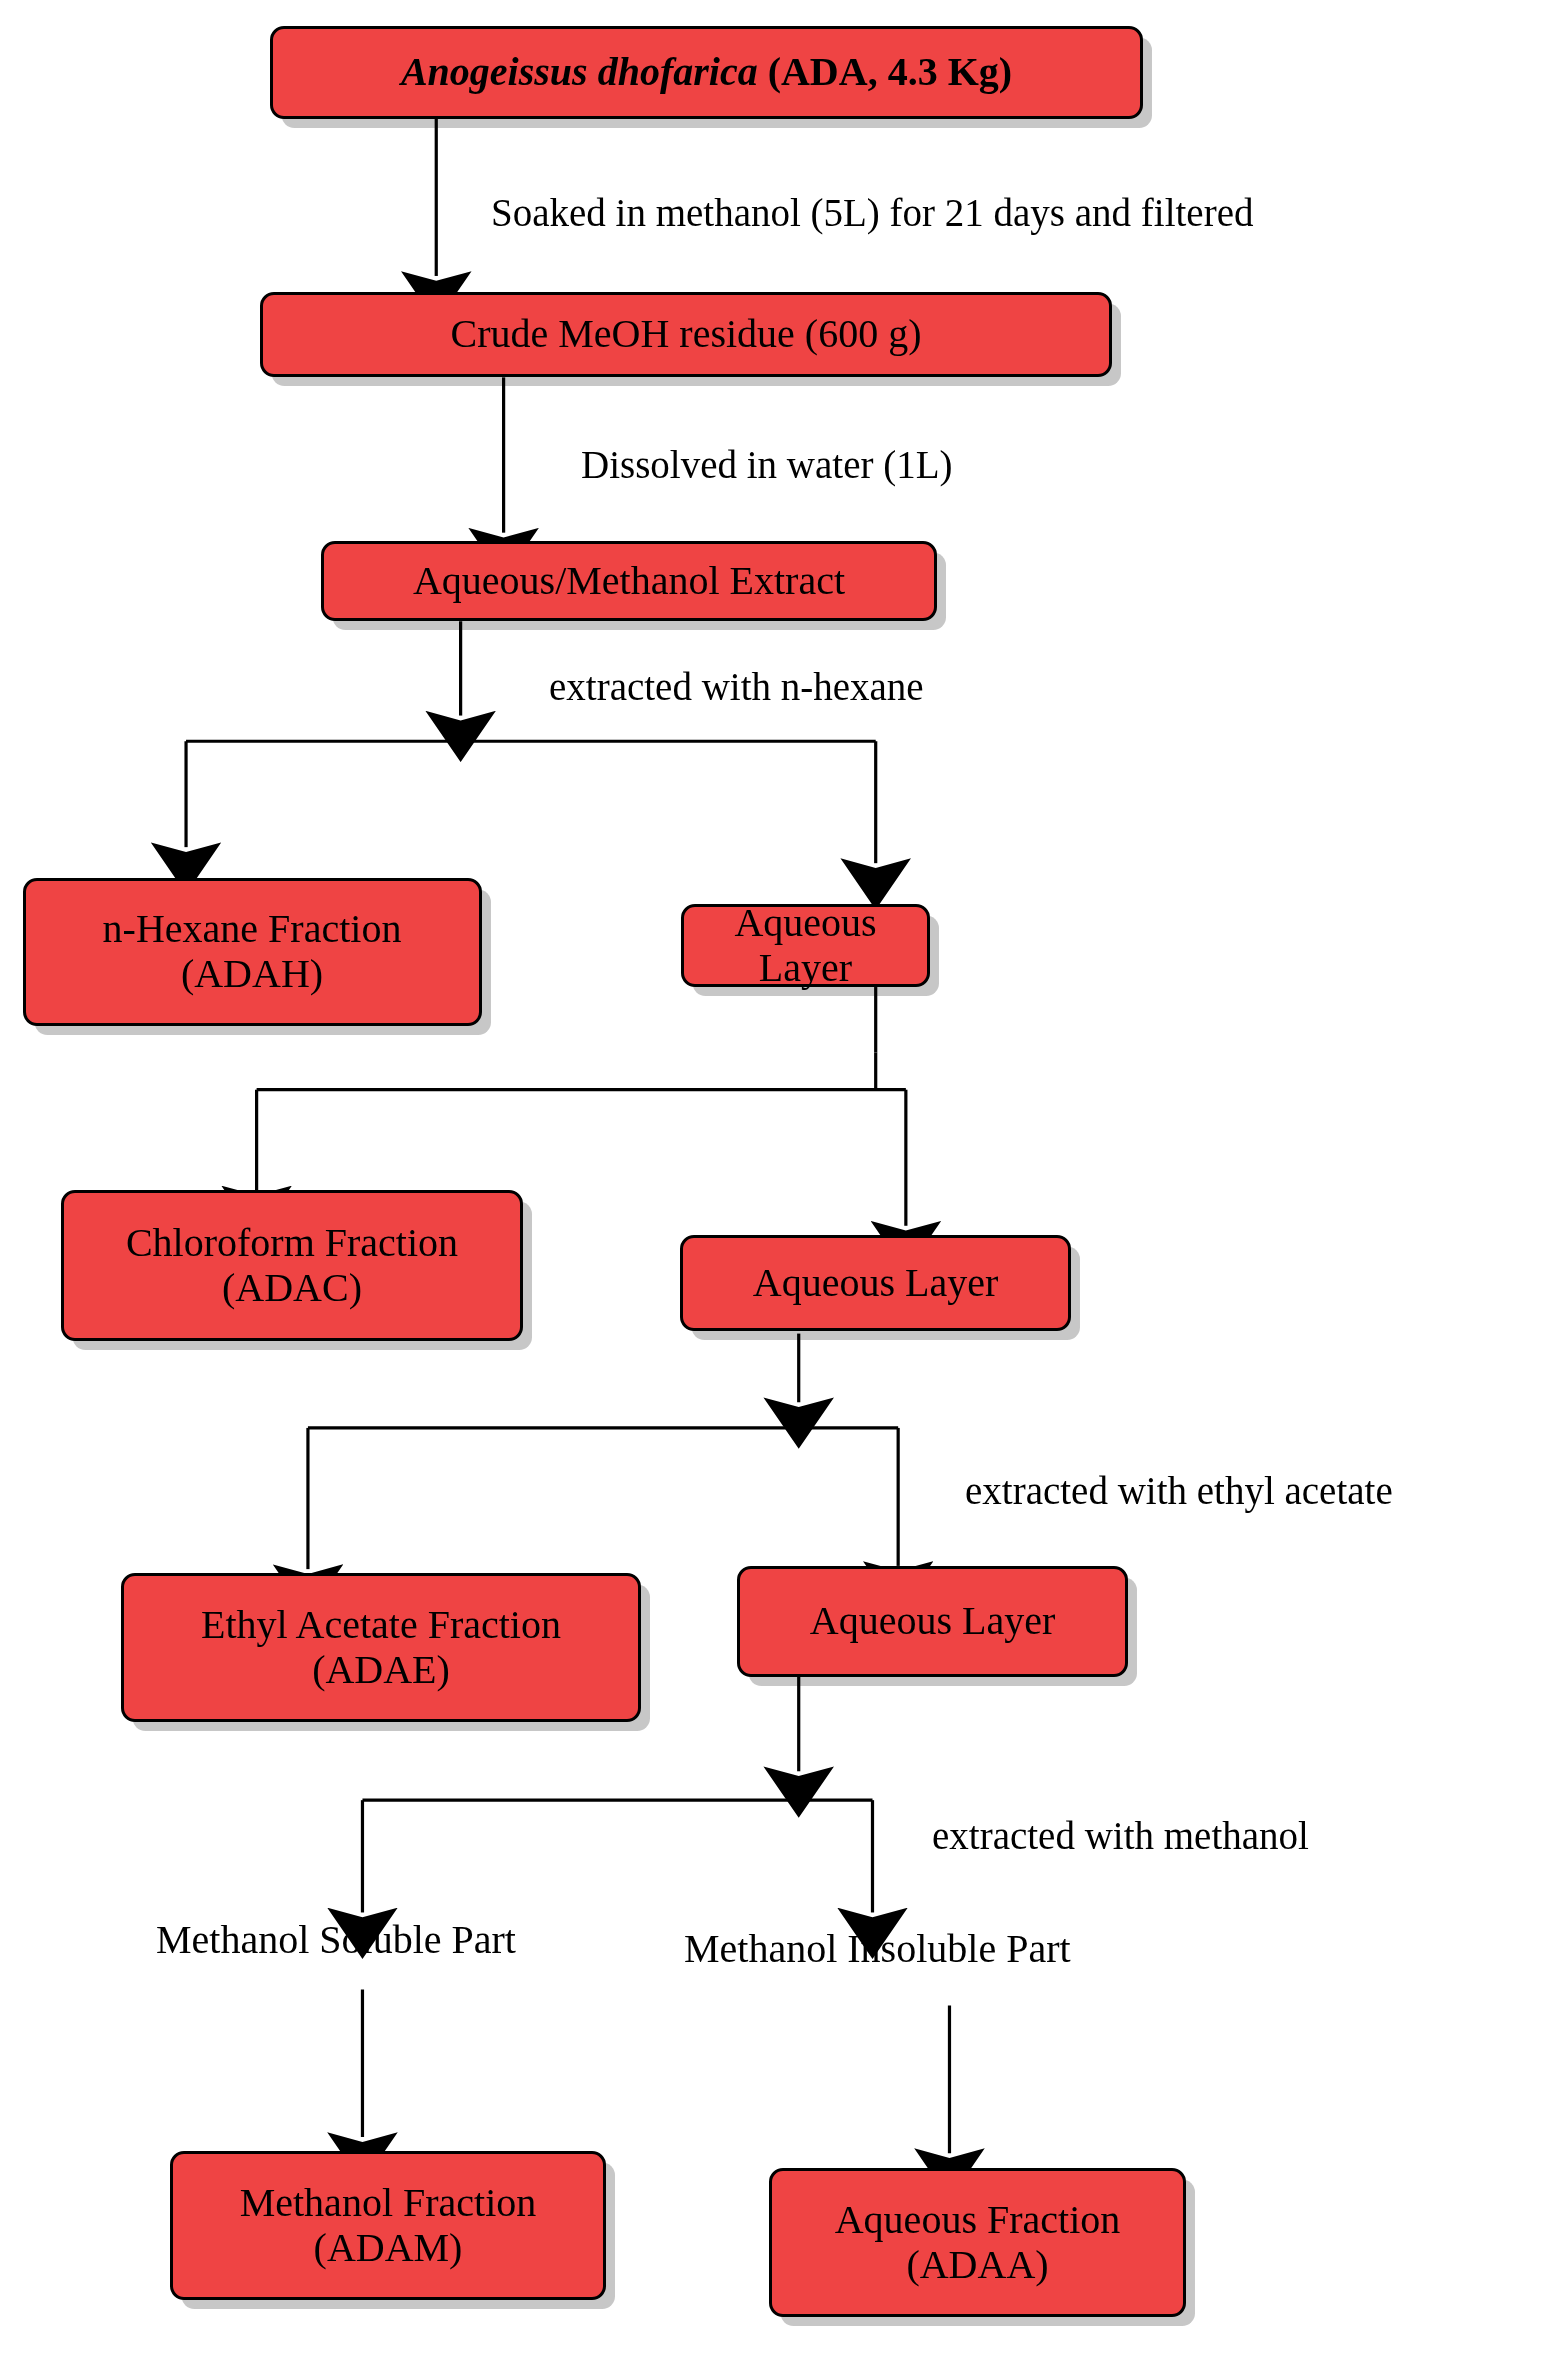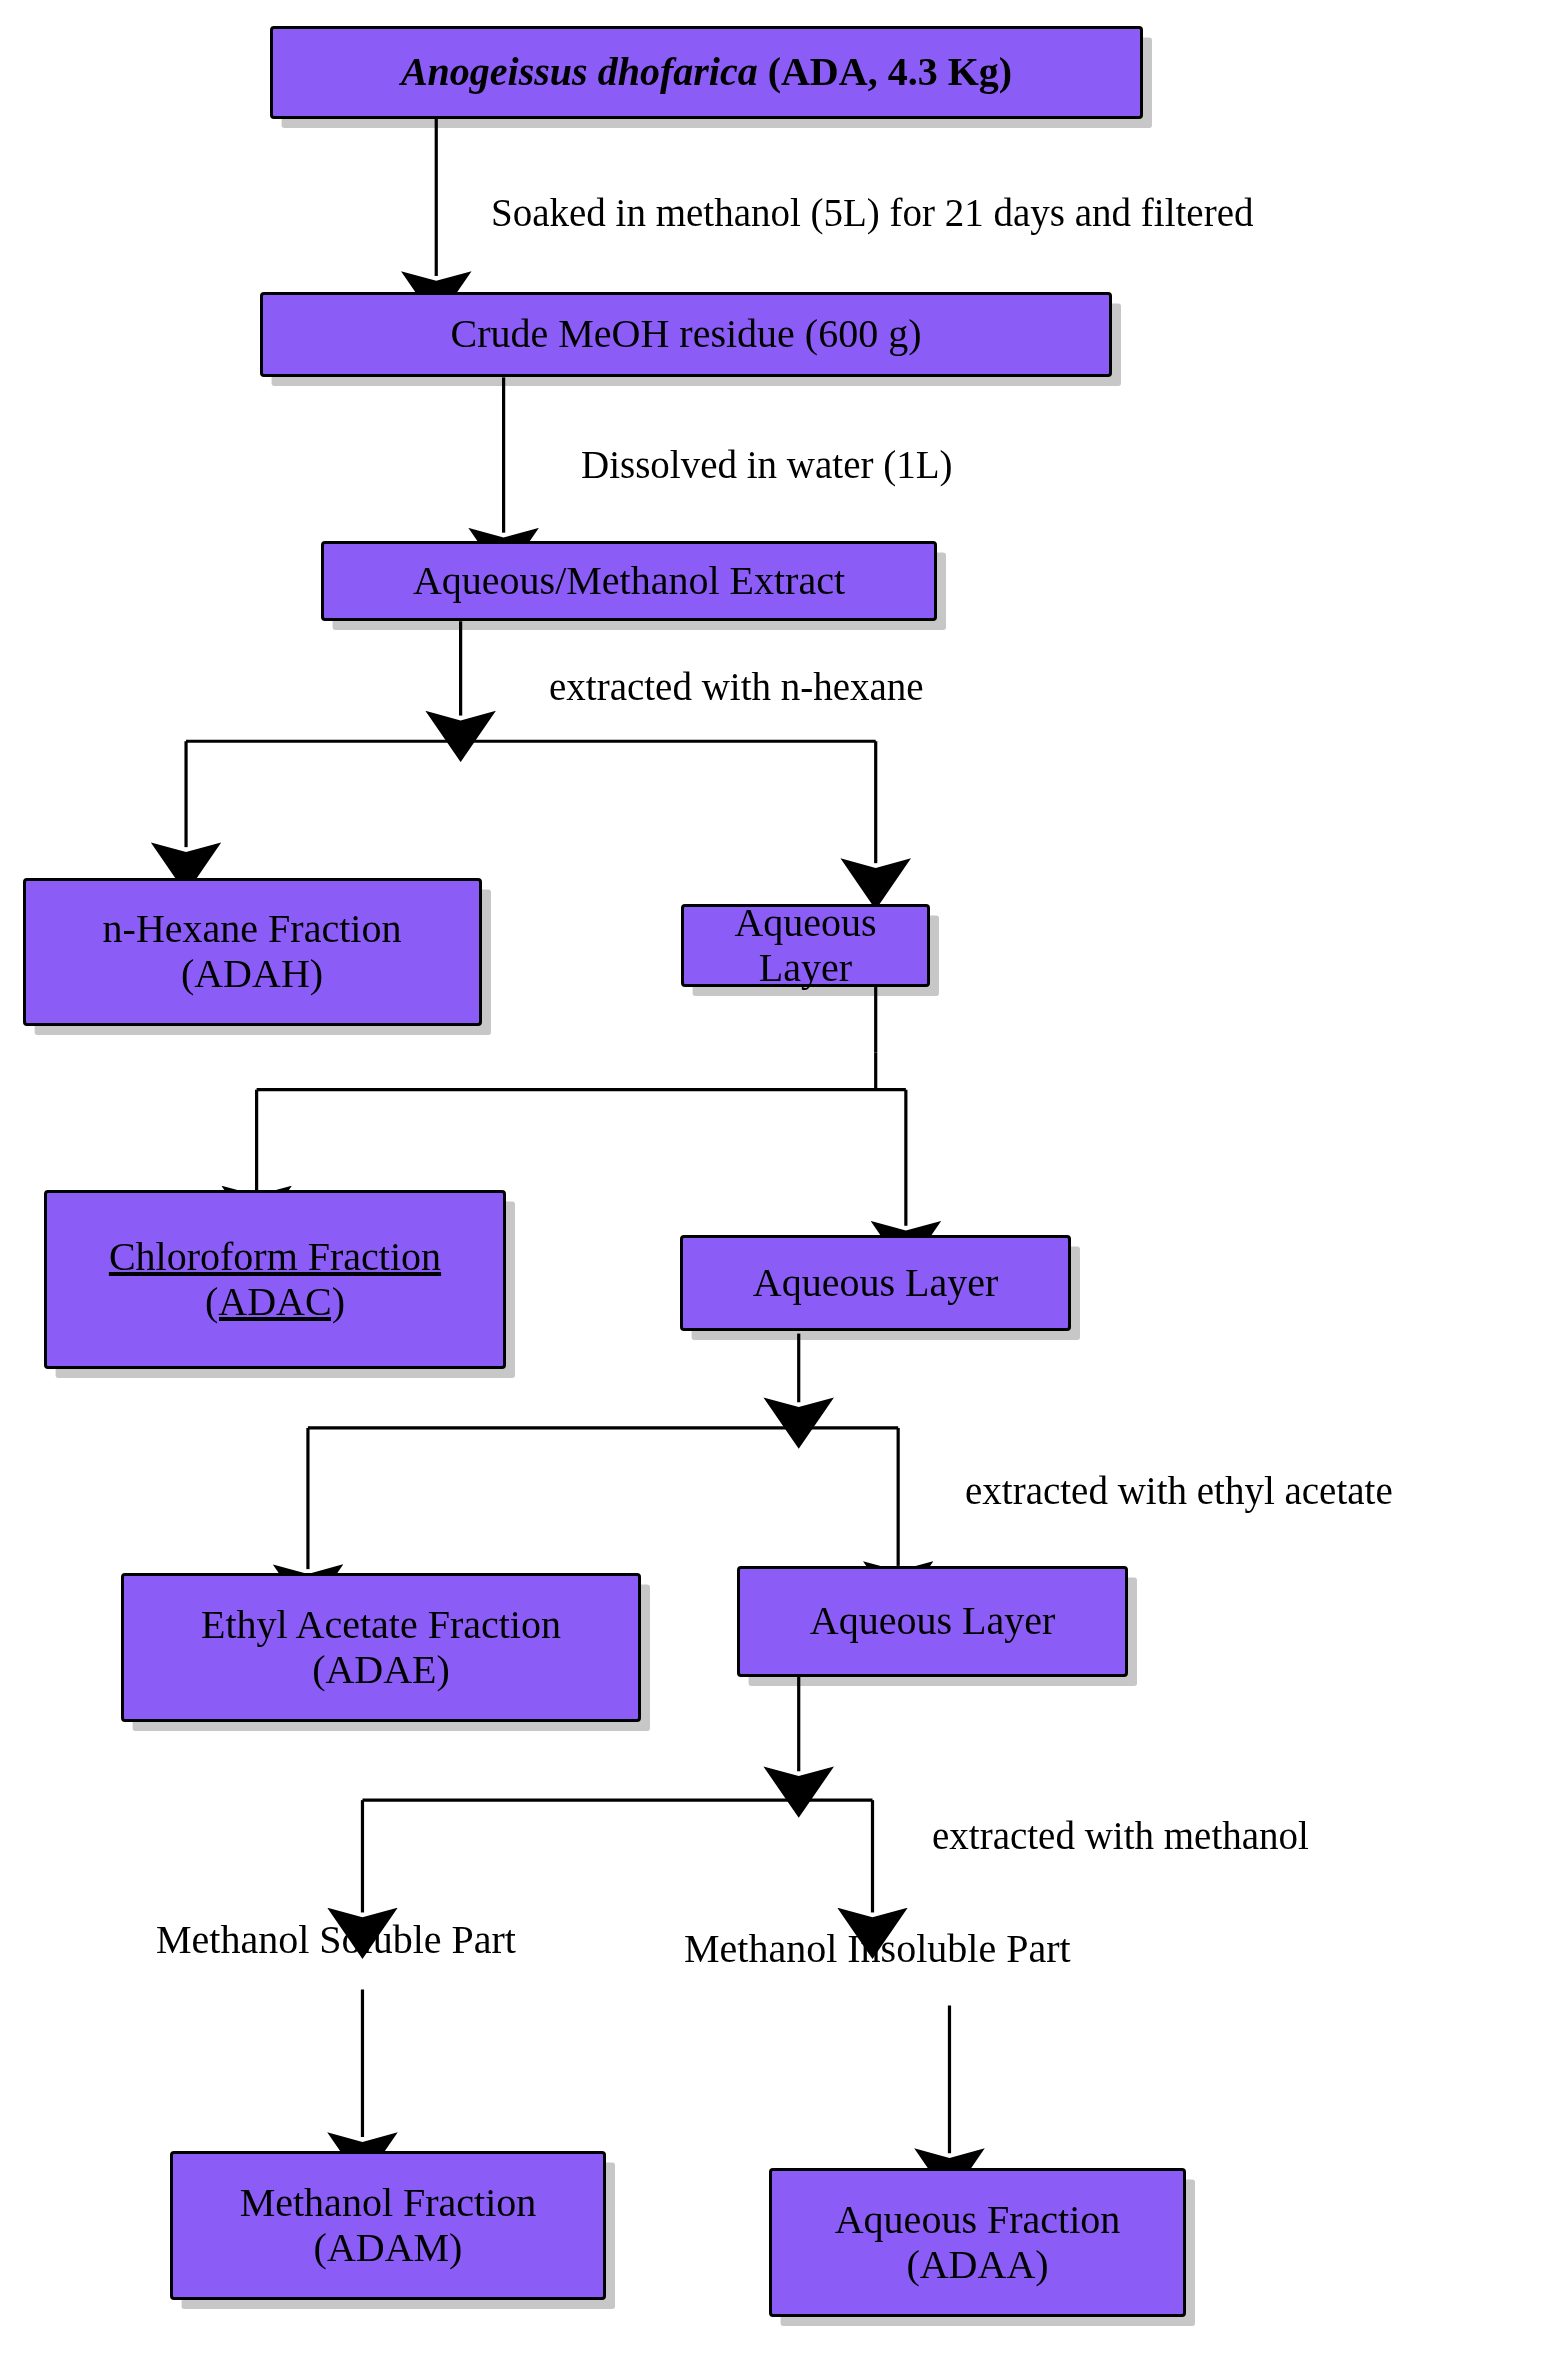--- a/index.html
+++ b/index.html
@@ -4,23 +4,23 @@
 <style>
   html,body{margin:0;padding:0;background:#ffffff;}
   body{font-family:"Liberation Serif","DejaVu Serif",serif;}
   #stage{position:relative;width:1566px;height:2354px;background:#ffffff;overflow:hidden;}
   svg.layer{position:absolute;left:0;top:0;width:1566px;height:2354px;}
 
   
   .node{
     position:absolute;
     box-sizing:border-box;
-    background:#8b5cf6;
+    background:#ef4444;
     border:3.2px solid #000000;
-    border-radius:4px;
+    border-radius:14px;
     box-shadow:10.3px 10.3px 0 -1.3px rgba(0,0,0,0.22);
     display:flex;
     align-items:center;
     justify-content:center;
     text-align:center;
     line-height:1.12;
     color:#000000;
     font-size:40px;
     padding:2.6px 9px;
   }
@@ -107,21 +107,21 @@
   </div>
 
   <div class="node" style="left:321px;top:541px;width:616px;height:80px;">
     <span class="inner">Aqueous/Methanol Extract</span>
   </div>
 
   <div class="node" style="left:681px;top:904px;width:249px;height:83px;">
     <span class="inner">Aqueous Layer</span>
   </div>
 
-  <div class="node" style="left:44px;top:1190px;width:462px;height:179px;text-decoration:underline;">
+  <div class="node" style="left:61px;top:1190px;width:462px;height:151px;">
     <span class="inner">
       <span>Chloroform Fraction</span><br>
       <span>(ADAC)</span>
     </span>
   </div>
 
   <div class="node" style="left:680px;top:1235px;width:391px;height:96px;">
     <span class="inner">Aqueous Layer</span>
   </div>
 

